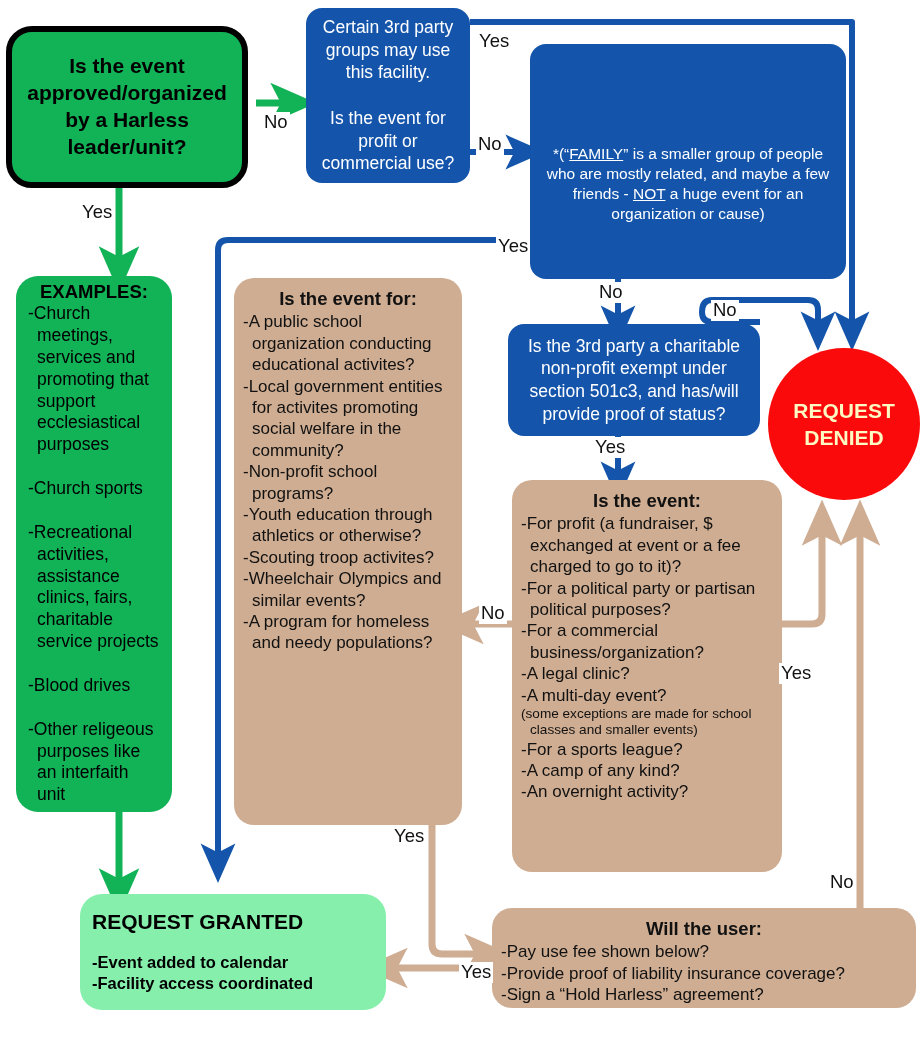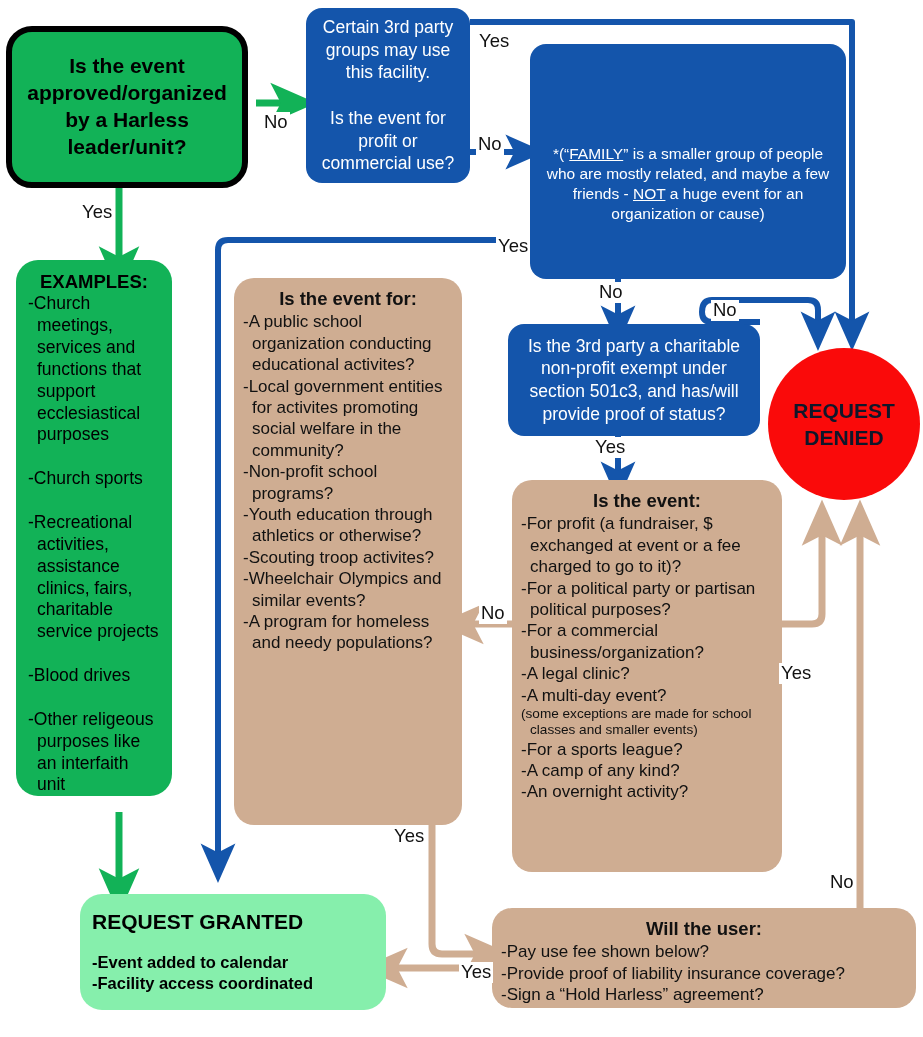--- a/index.html
+++ b/index.html
@@ -29,21 +29,21 @@
           font-size:17.5px;line-height:1.3;padding:8px 10px;}
   .n-blue .sm{font-size:15.5px;line-height:1.3;display:block;}
   .n-blue u{text-decoration:underline;}
   
   .n-tan{background:#cfad92;border-radius:20px;color:#111;font-size:17px;
          line-height:1.26;padding:9px 9px;}
   .n-tan .hd{font-weight:bold;font-size:18.5px;text-align:center;display:block;
              margin-bottom:1px;}
   .n-tan .note{font-size:13.6px;line-height:1.2;display:block;}
   
-  .n-denied{background:#fa0a0a;border-radius:50%;color:#0f172a;font-weight:bold;
+  .n-denied{background:#fa0a0a;border-radius:50%;color:#fef9c3;font-weight:bold;
             font-size:21px;text-align:center;line-height:1.3;
             align-items:center;}
   
   .elabel{position:absolute;font-size:18.5px;color:#111;background:#ffffff;
           line-height:1;padding:1px 2px;white-space:nowrap;}
   .indent{display:block;padding-left:9px;text-indent:-9px;}
 </style>
 </head>
 <body>
 
@@ -118,25 +118,25 @@
       <span class="sm">*(“<u>FAMILY</u>” is a smaller group of people who are mostly related, and maybe a few friends - <u>NOT</u> a huge event for an organization or cause)</span>
     </div>
   </div>
 
   <div class="node n-blue" style="left:508px;top:324px;width:252px;height:112px;">
     <div class="body">
       <span>Is the 3rd party a charitable non-profit exempt under section 501c3, and has/will provide proof of status?</span>
     </div>
   </div>
 
-  <div class="node n-examples" style="left:16px;top:260px;width:156px;height:536px;justify-content:flex-start;">
+  <div class="node n-examples" style="left:16px;top:276px;width:156px;height:536px;justify-content:center;">
     <div class="body">
       <span class="hd">EXAMPLES:</span>
       <div>
-          <span class="indent">-Church meetings, services and functions that support ecclesiastical purposes</span>
+          <span class="indent">-Church meetings, services and promoting that support ecclesiastical purposes</span>
           <span class="indent">&nbsp;</span>
           <span class="indent">-Church sports</span>
           <span class="indent">&nbsp;</span>
           <span class="indent">-Recreational activities, assistance clinics, fairs, charitable service projects</span>
           <span class="indent">&nbsp;</span>
           <span class="indent">-Blood drives</span>
           <span class="indent">&nbsp;</span>
           <span class="indent">-Other religeous purposes like an interfaith unit</span>
         </div>
     </div>

